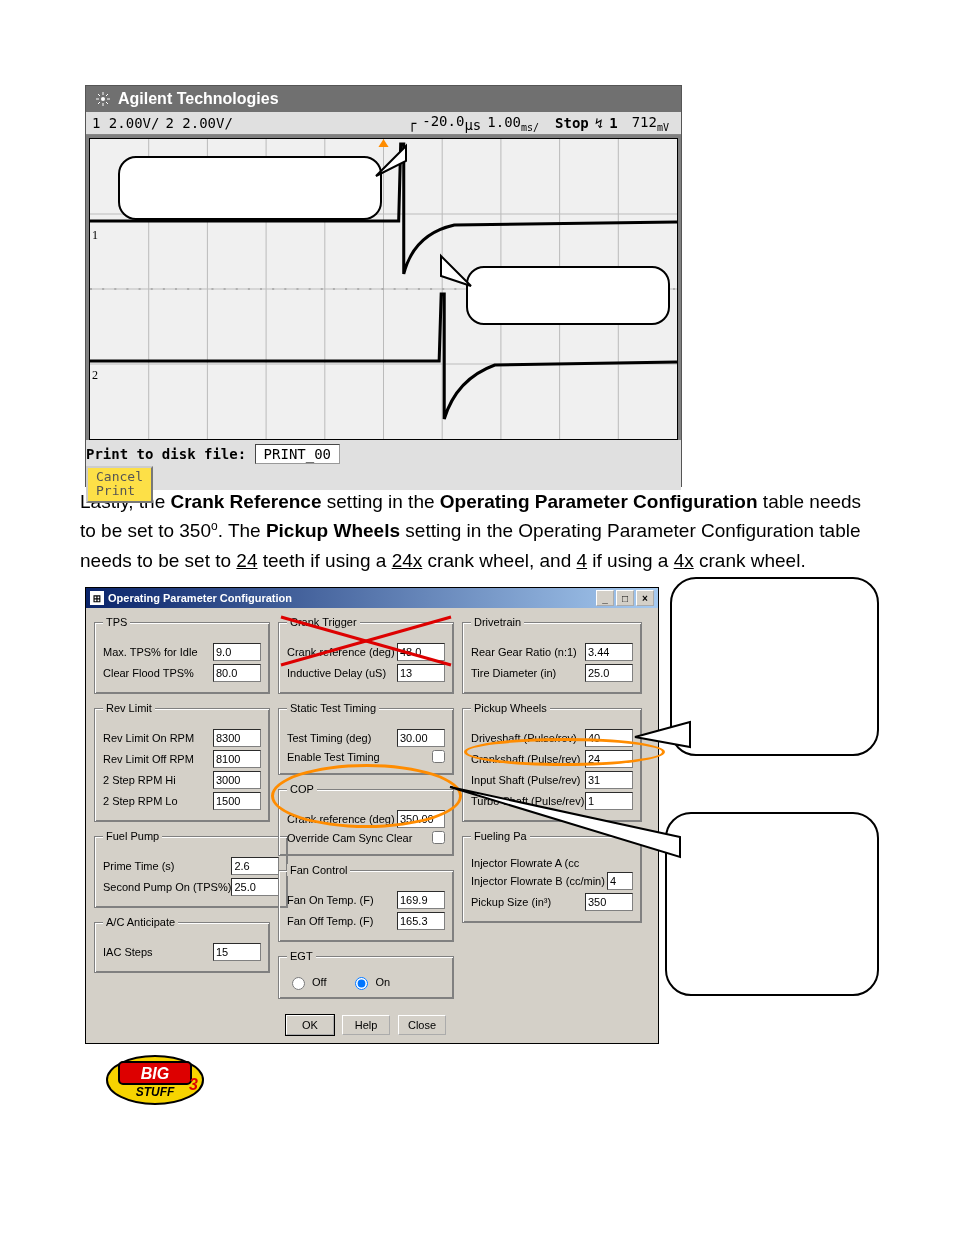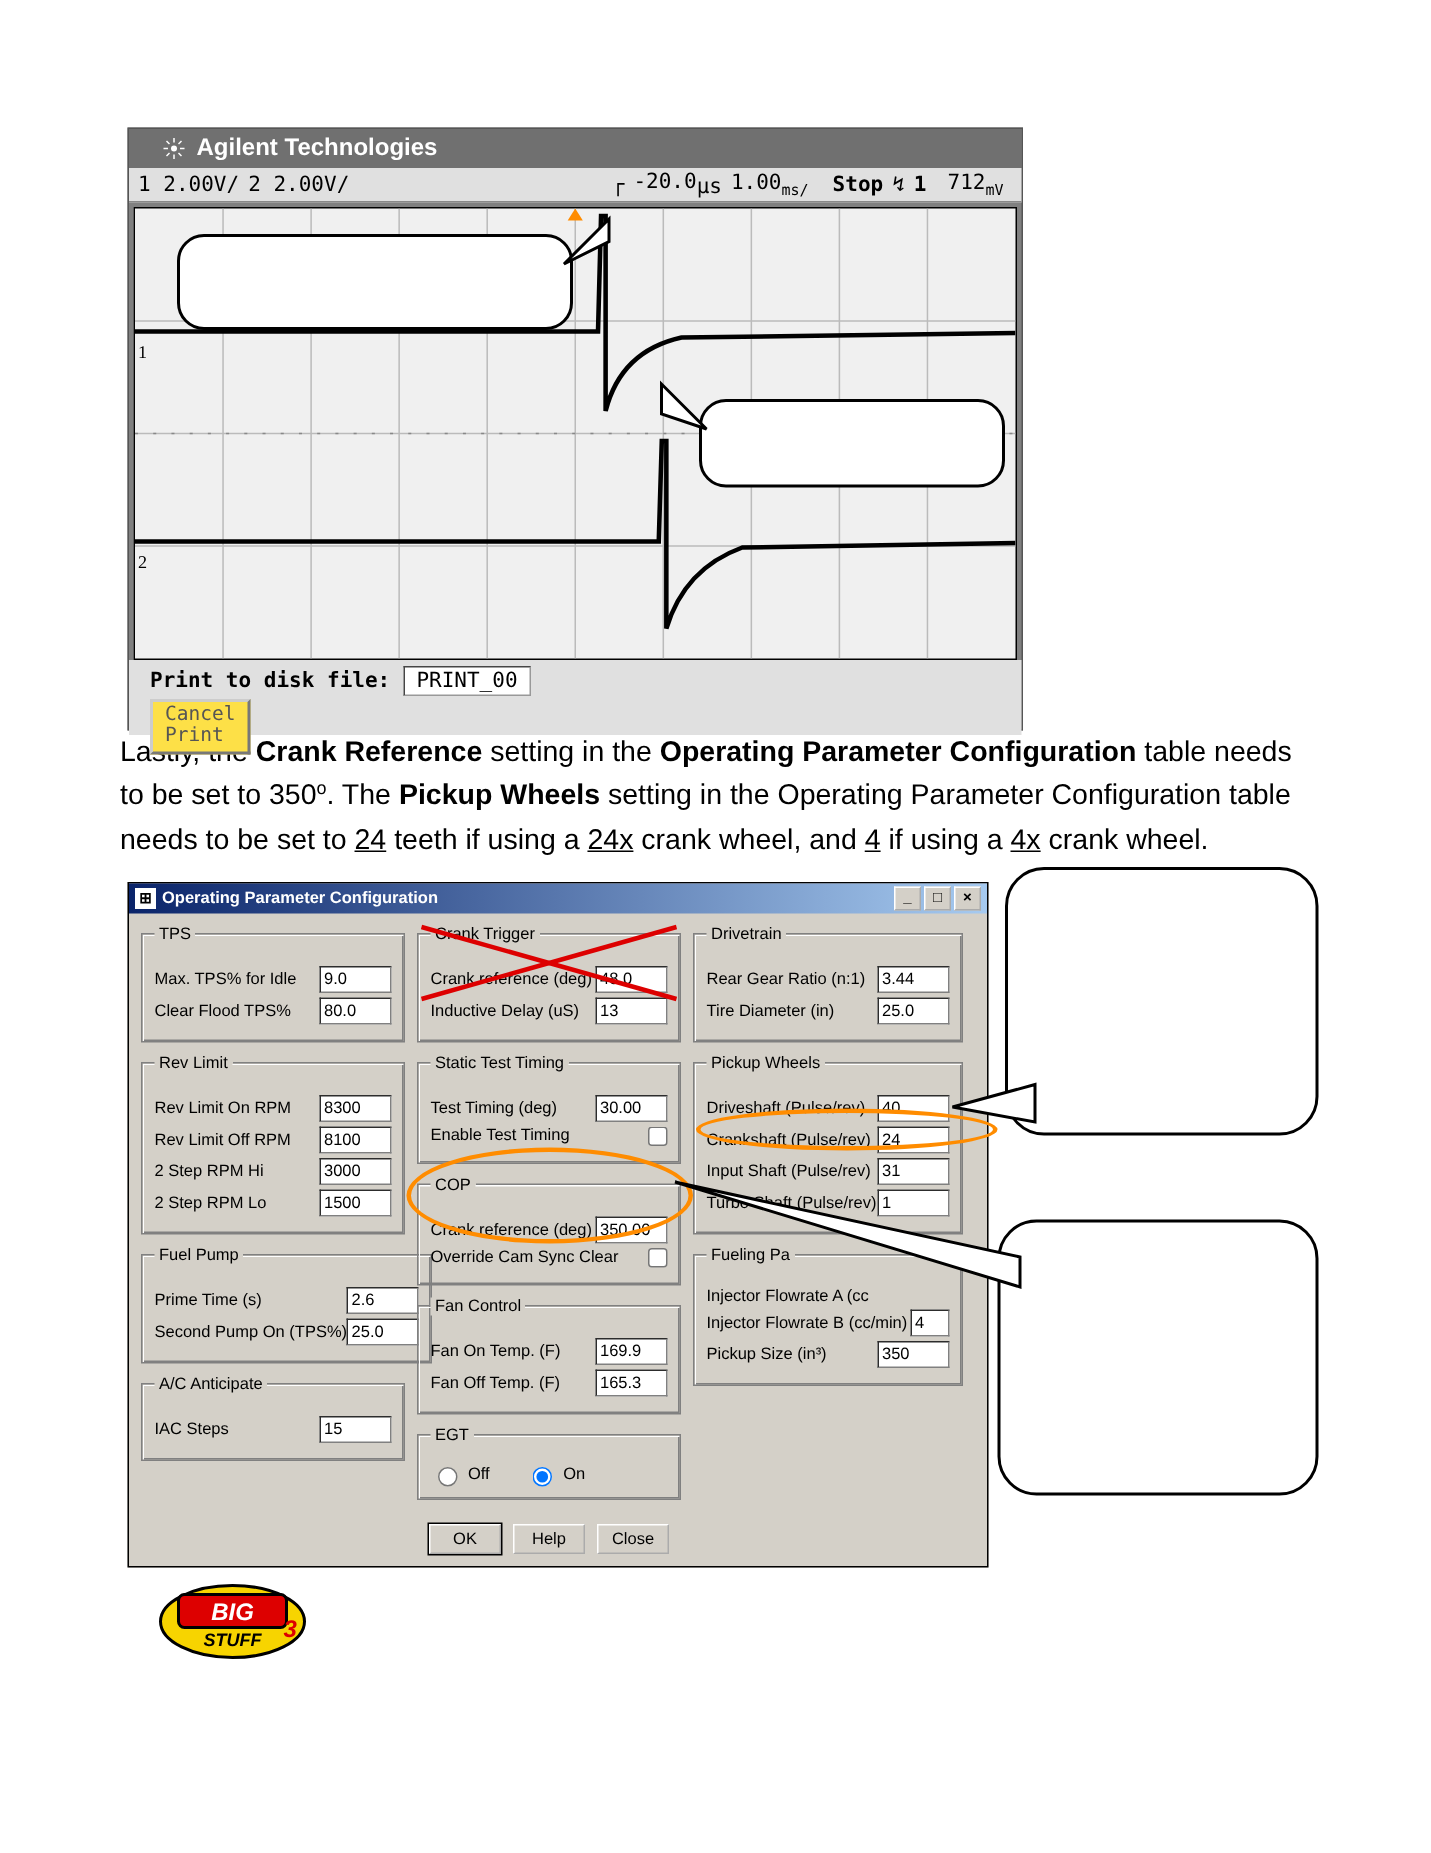--- a/index.html
+++ b/index.html
@@ -1,25 +1,25 @@
 <!DOCTYPE html>
 <html><head>
 <meta charset="utf-8">
 <style>
   html,body{margin:0;padding:0;background:#fff;font-family:"Times New Roman",serif;color:#000}
   .page{width:954px;margin:0 auto;position:relative;min-height:1235px;box-sizing:border-box;padding:0 80px}
   .scope-wrap{margin-top:85px;margin-left:5px;width:595px}
   .scope{width:595px;height:400px;background:#808080;position:relative;border:1px solid #555}
-  .scope-header{height:26px;background:#707070;display:flex;align-items:center;padding:0 21px;color:#fff;font-family:Verdana,sans-serif;font-weight:bold;font-size:16px}
+  .scope-header{height:26px;background:#707070;display:flex;align-items:center;padding:0 8px;color:#fff;font-family:Verdana,sans-serif;font-weight:bold;font-size:16px}
   .scope-header svg{margin-right:6px}
   .scope-top{height:22px;background:#e0e0e0;display:flex;align-items:center;padding:0 6px;font-family:monospace;font-size:14px;border-bottom:1px solid #888}
   .scope-top .seg{margin-right:6px}
   .scope-top .bold{font-weight:bold}
   .scope-grid{position:relative;background:#f0f0f0;height:300px;border:1px solid #000;margin:3px 3px 0 3px}
-  .scope-bottom{height:42px;background:#e0e0e0;display:flex;align-items:flex-start;padding:4px 14px;font-family:monospace;font-size:14px;flex-direction:column;gap:2px}
+  .scope-bottom{height:42px;background:#e0e0e0;display:flex;align-items:flex-start;padding:4px 0;font-family:monospace;font-size:14px;flex-direction:column;gap:2px}
   .print-btn{background:#fde047;border:2px outset #ccc;padding:2px 8px;font-family:monospace;font-size:13px;color:#555;line-height:1.1}
   .print-file{display:inline-block;background:#fff;border:1px inset #999;padding:1px 8px;font-family:monospace}
   .callout{position:absolute;background:#fff;border:2px solid #000;border-radius:18px;font-family:Arial,sans-serif;font-size:13px;color:#000}
   .body-text{font-size:19px;line-height:1.55;font-family:Liberation Sans, sans-serif}
   .body-text b{font-weight:bold}
   .body-text .u{text-decoration:underline}
   .dialog-area{margin-top:12px;position:relative;margin-left:5px}
   .dialog{width:572px;background:#d4d0c8;border:1px solid #000;font-family:Tahoma,Arial,sans-serif;font-size:11px;color:#000}
   .titlebar{background:linear-gradient(90deg,#0a246a,#a6caf0);height:20px;display:flex;align-items:center;padding:0 4px;color:#fff;font-weight:bold;font-size:11px}
   .titlebar .ico{width:14px;height:14px;background:#fff;margin-right:4px;display:flex;align-items:center;justify-content:center;color:#000;font-size:10px}

